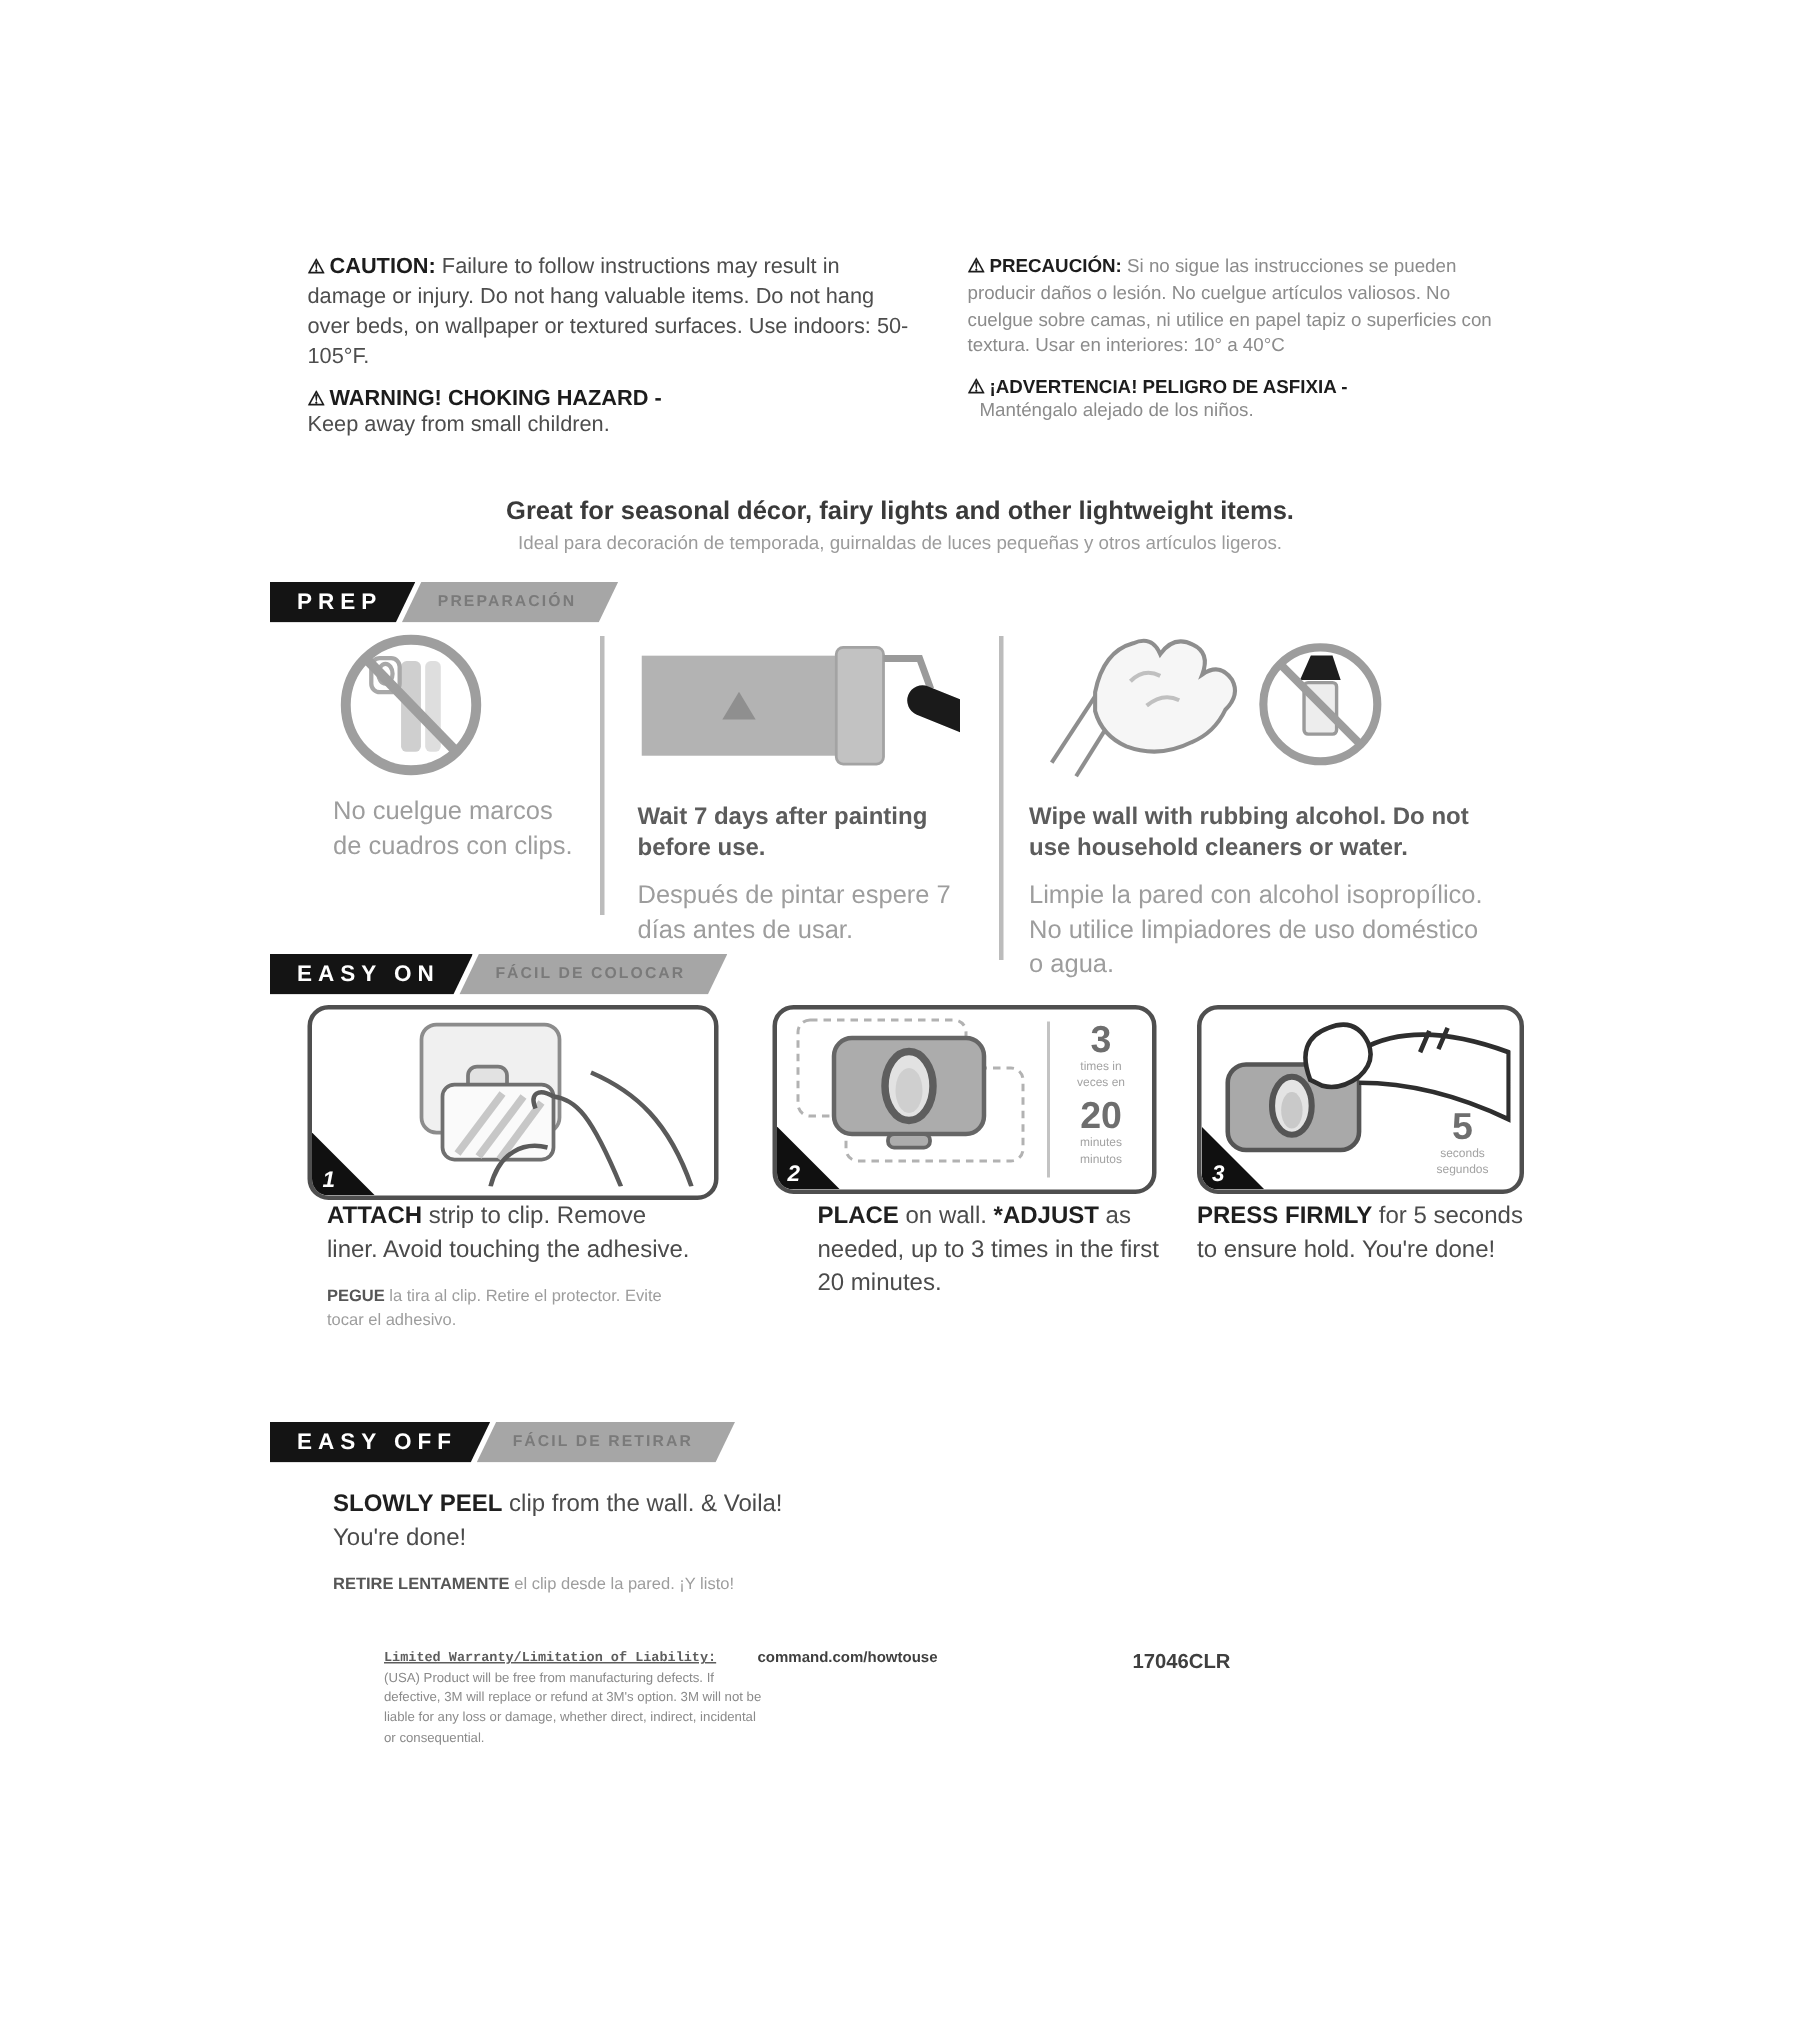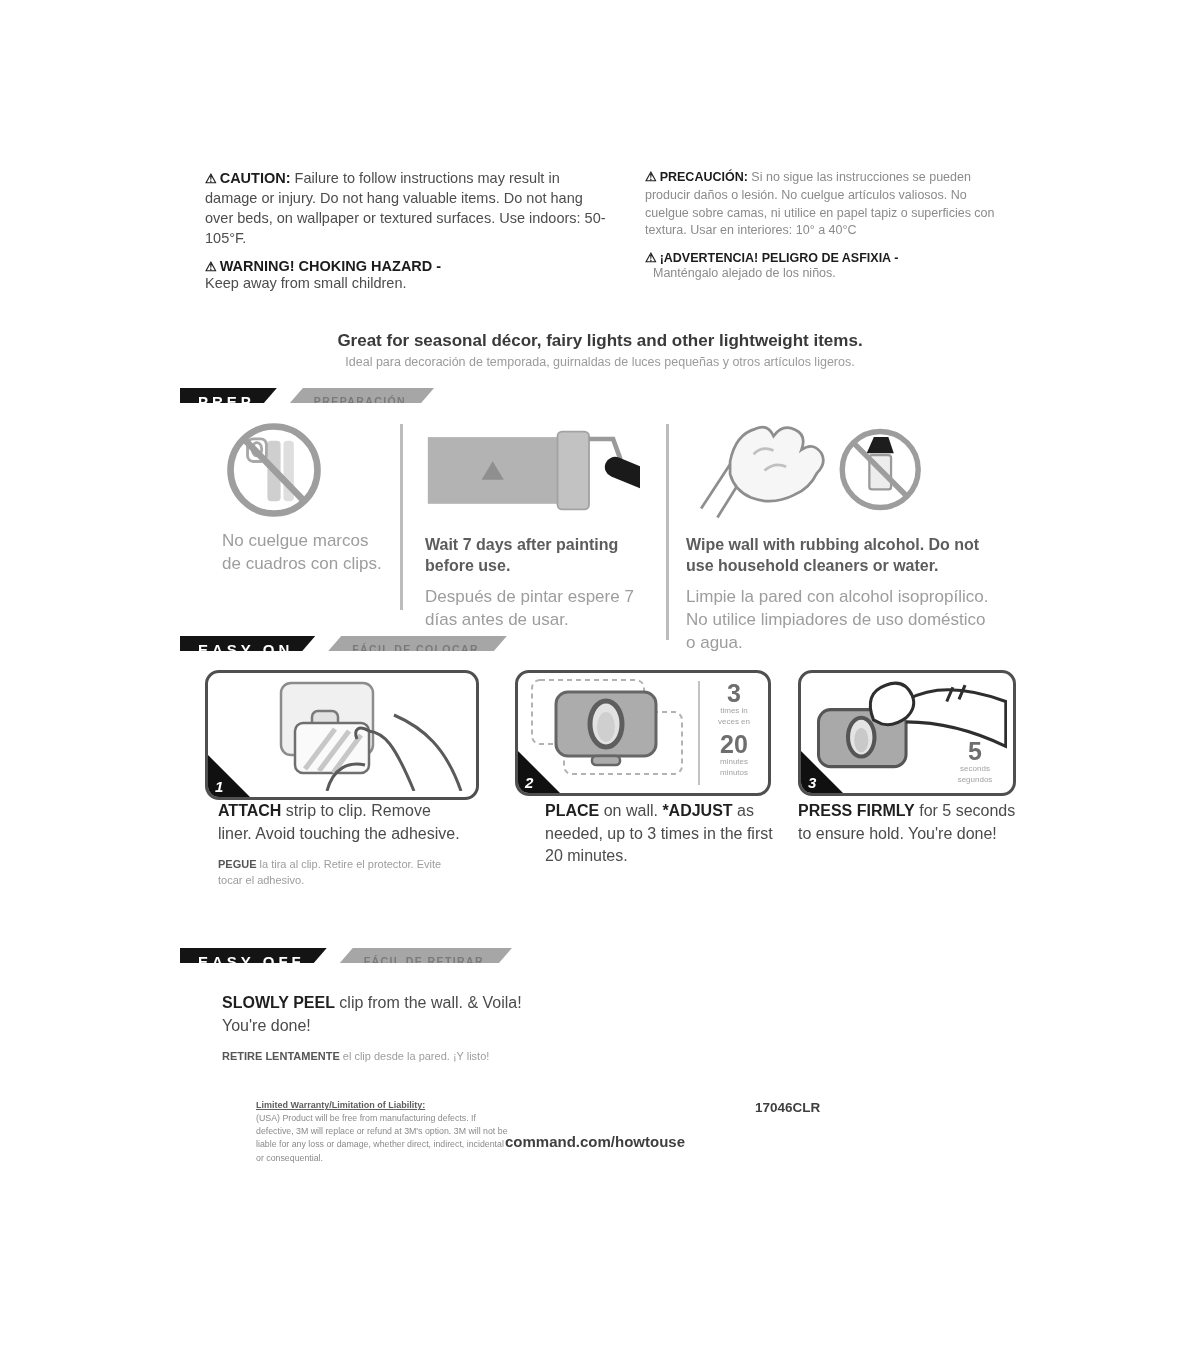--- a/index.html
+++ b/index.html
@@ -18,21 +18,21 @@
   .caution-es .c-warnlabel{font-size:12.5px;}
   .c-warnbody{margin:1px 0 0 0;font-size:14.5px;color:#4d4d4d;}
   .caution-es .c-warnbody{font-size:12.5px;color:#8b8b8b;padding-left:8px;}
 
   
   .headline{position:absolute;left:0;right:0;top:331px;text-align:center;}
   .headline-en{font-size:17px;font-weight:800;color:#3a3a3a;}
   .headline-es{font-size:12.5px;color:#9b9b9b;margin-top:4px;}
 
   
-  .sec-hdr{position:absolute;display:flex;height:15px;gap:22px;}
+  .sec-hdr{position:absolute;display:flex;height:27px;}
   .hdr-black{background:#141414;color:#ffffff;font-weight:800;font-size:15px;letter-spacing:4px;line-height:27px;padding:0 22px 0 18px;clip-path:polygon(0 0,100% 0,calc(100% - 13px) 100%,0 100%);}
   .hdr-gray{margin-left:-9px;background:#a6a6a6;color:#7a7a7a;font-weight:700;font-size:10.5px;letter-spacing:1.4px;line-height:27px;padding:0 28px 0 24px;clip-path:polygon(13px 0,100% 0,calc(100% - 13px) 100%,0 100%);}
 
   
   .prep-col{position:absolute;top:420px;}
   .prep-col .icon-wrap{height:100px;display:flex;align-items:center;}
   .prep-en{margin:14px 0 0 0;font-size:16px;line-height:1.32;font-weight:600;color:#5c5c5c;}
   .prep-es{margin:10px 0 0 0;font-size:17px;line-height:1.35;color:#9d9d9d;}
   .vdiv{position:absolute;width:2.5px;background:#bcbcbc;}
 
@@ -49,23 +49,23 @@
   .step-en{margin:0;font-size:16px;line-height:1.42;color:#4b4b4b;}
   .step-en b{color:#1f1f1f;font-weight:800;}
   .step-es{margin:12px 0 0 0;font-size:11px;line-height:1.38;color:#9d9d9d;}
   .step-es b{color:#565656;font-weight:700;}
 
   
   .easyoff-text{position:absolute;left:222px;top:992px;width:300px;}
 
   
   .warranty{position:absolute;left:256px;top:1100px;width:252px;}
-  .warranty-title{margin:0;font-size:9px;font-weight:700;color:#5d5d5d;text-decoration:underline;}
+  .warranty-title{margin:0;font-size:9px;font-weight:700;color:#5d5d5d;text-decoration:underline;font-family:Liberation Mono, monospace;}
   .warranty-body{margin:2px 0 0 0;font-size:8.8px;line-height:1.5;color:#8a8a8a;}
-  .footer-url{position:absolute;left:505px;top:1100px;font-size:15px;font-weight:800;color:#3f3f3f;margin-top:33px;}
+  .footer-url{position:absolute;left:505px;top:1100px;font-size:10px;font-weight:800;color:#3f3f3f;}
   .footer-sku{position:absolute;left:755px;top:1100px;font-size:13.5px;font-weight:800;color:#3f3f3f;}
 </style>
 </head>
 <body>
 
 <div class="sheet">
 
   <div class="caution-block caution-en">
     <p class="c-para"><span class="warn-ico">⚠</span><b class="c-label">CAUTION:</b> <span>Failure to follow instructions may result in damage or injury. Do not hang valuable items. Do not hang over beds, on wallpaper or textured surfaces. Use indoors: 50-105°F.</span></p>
     <p class="c-warnlabel"><span class="warn-ico">⚠</span><span>WARNING! CHOKING HAZARD -</span></p>

